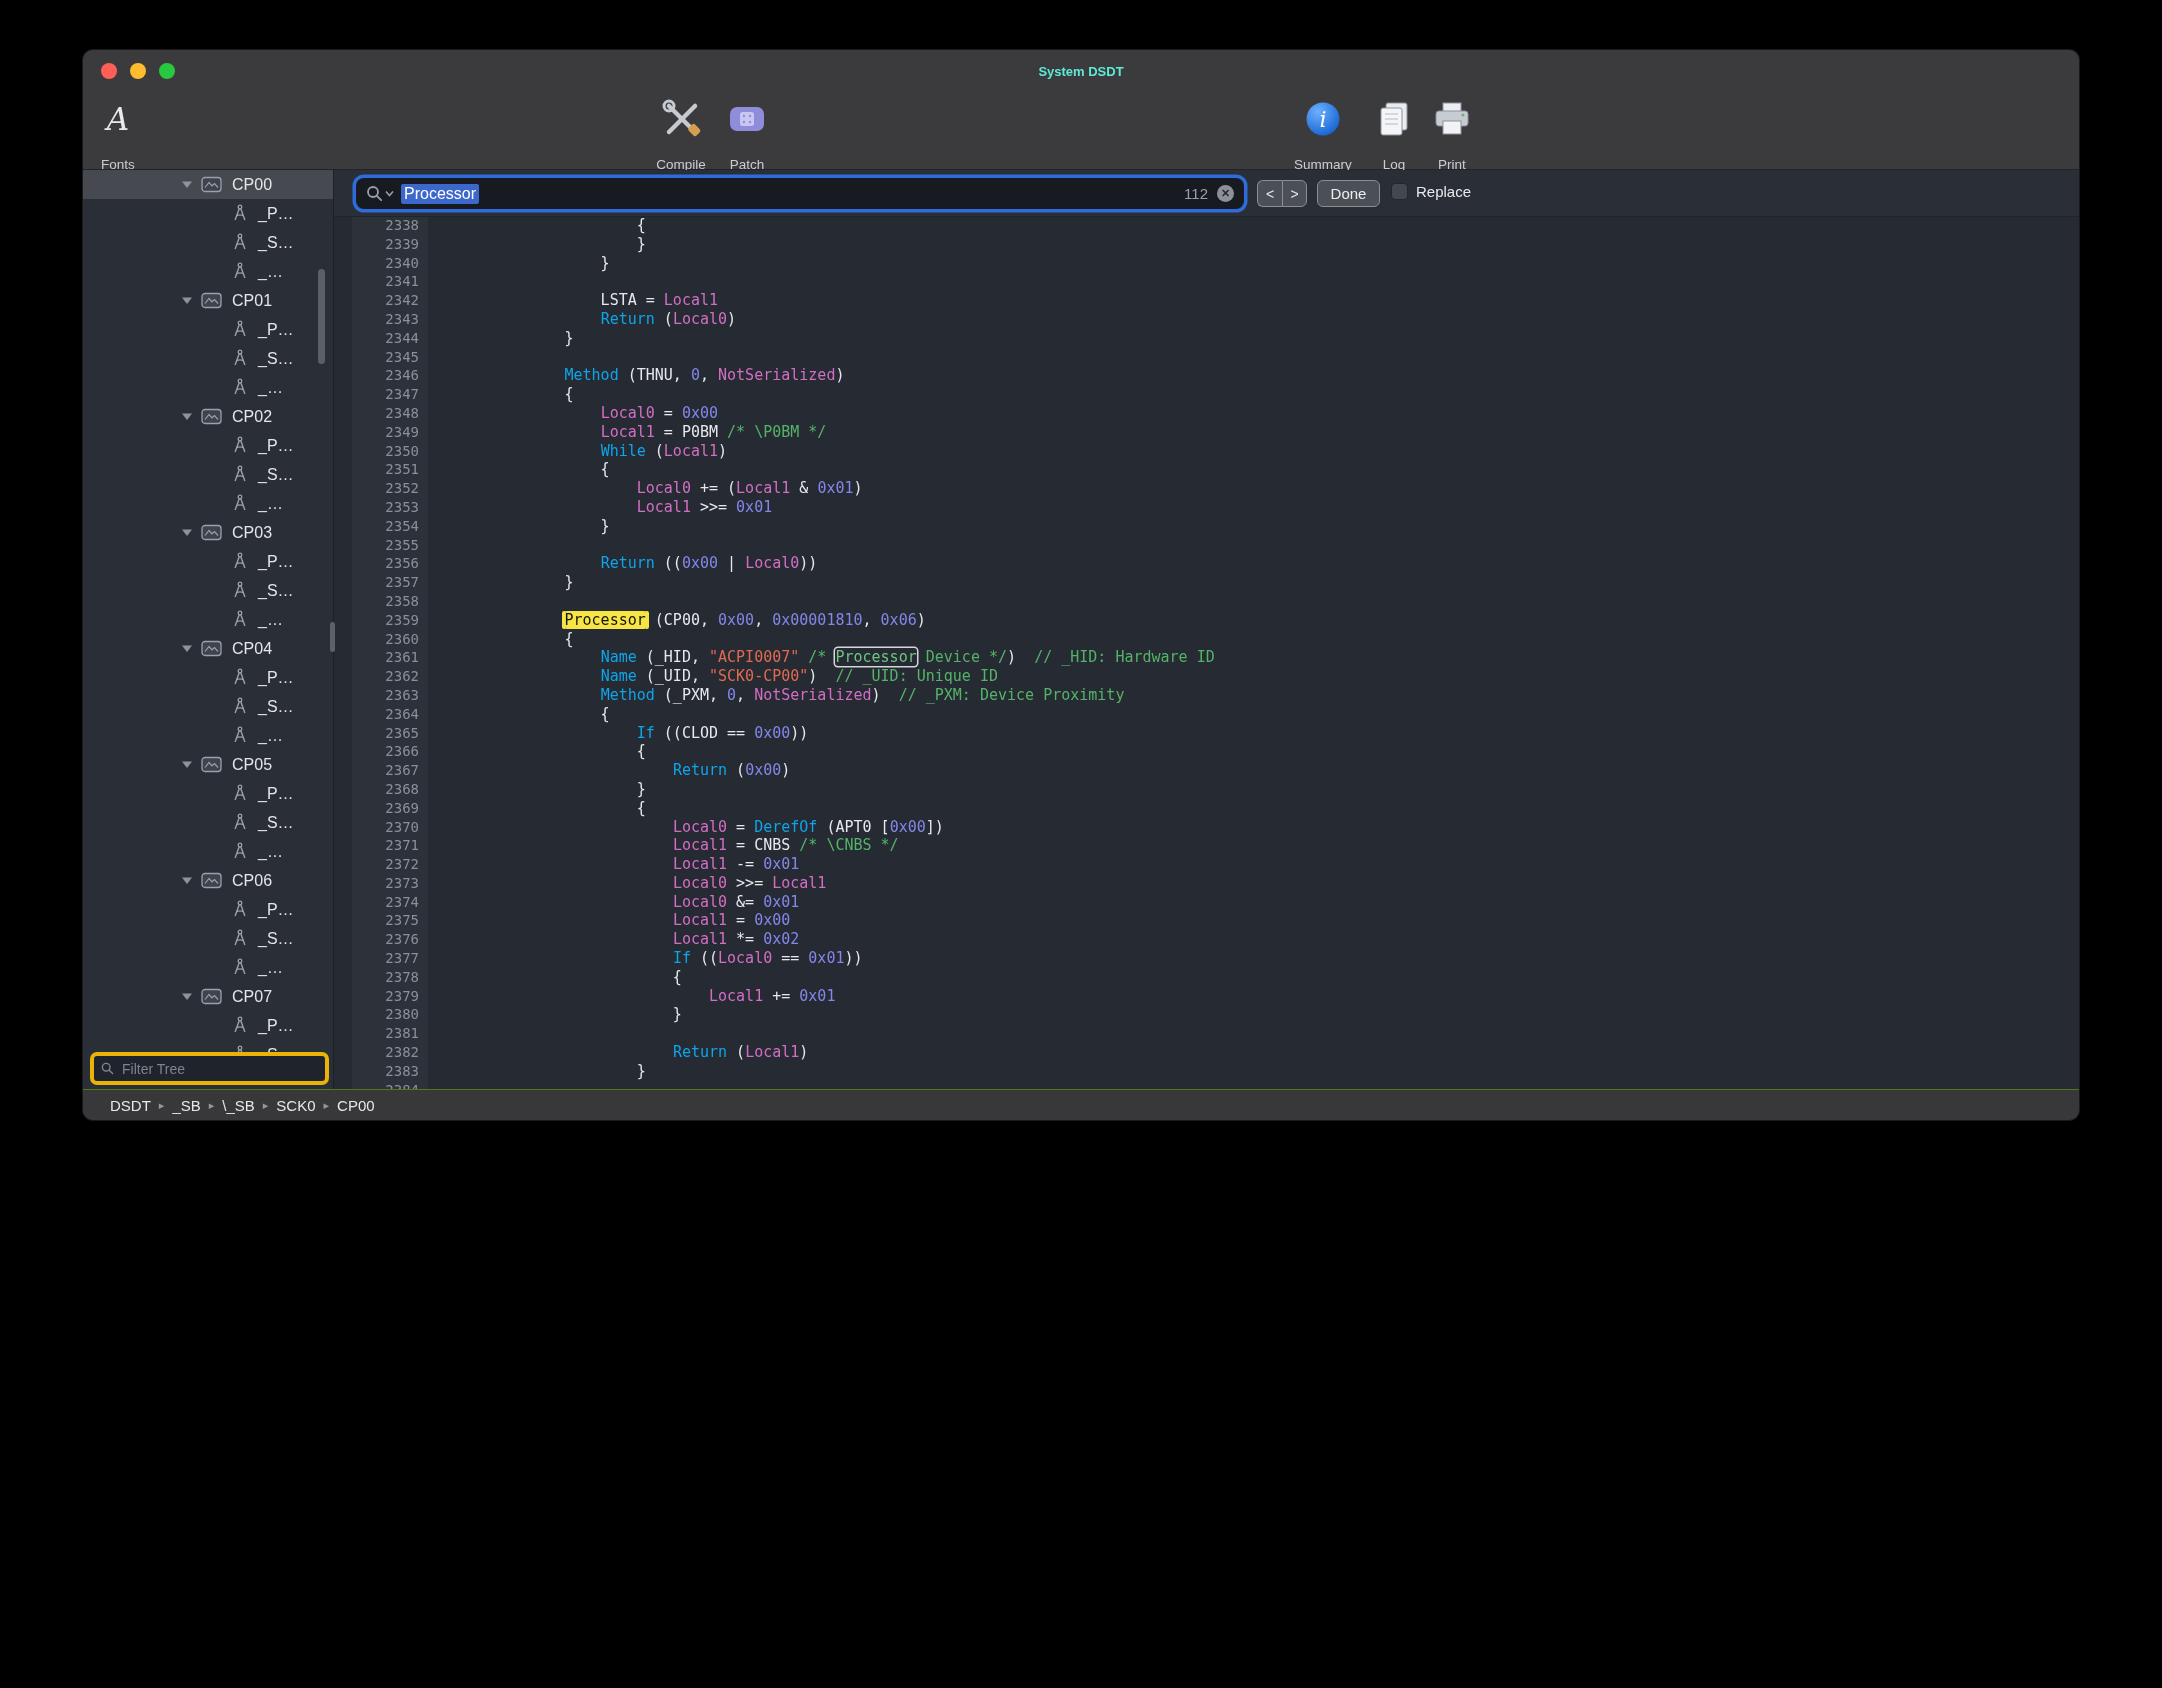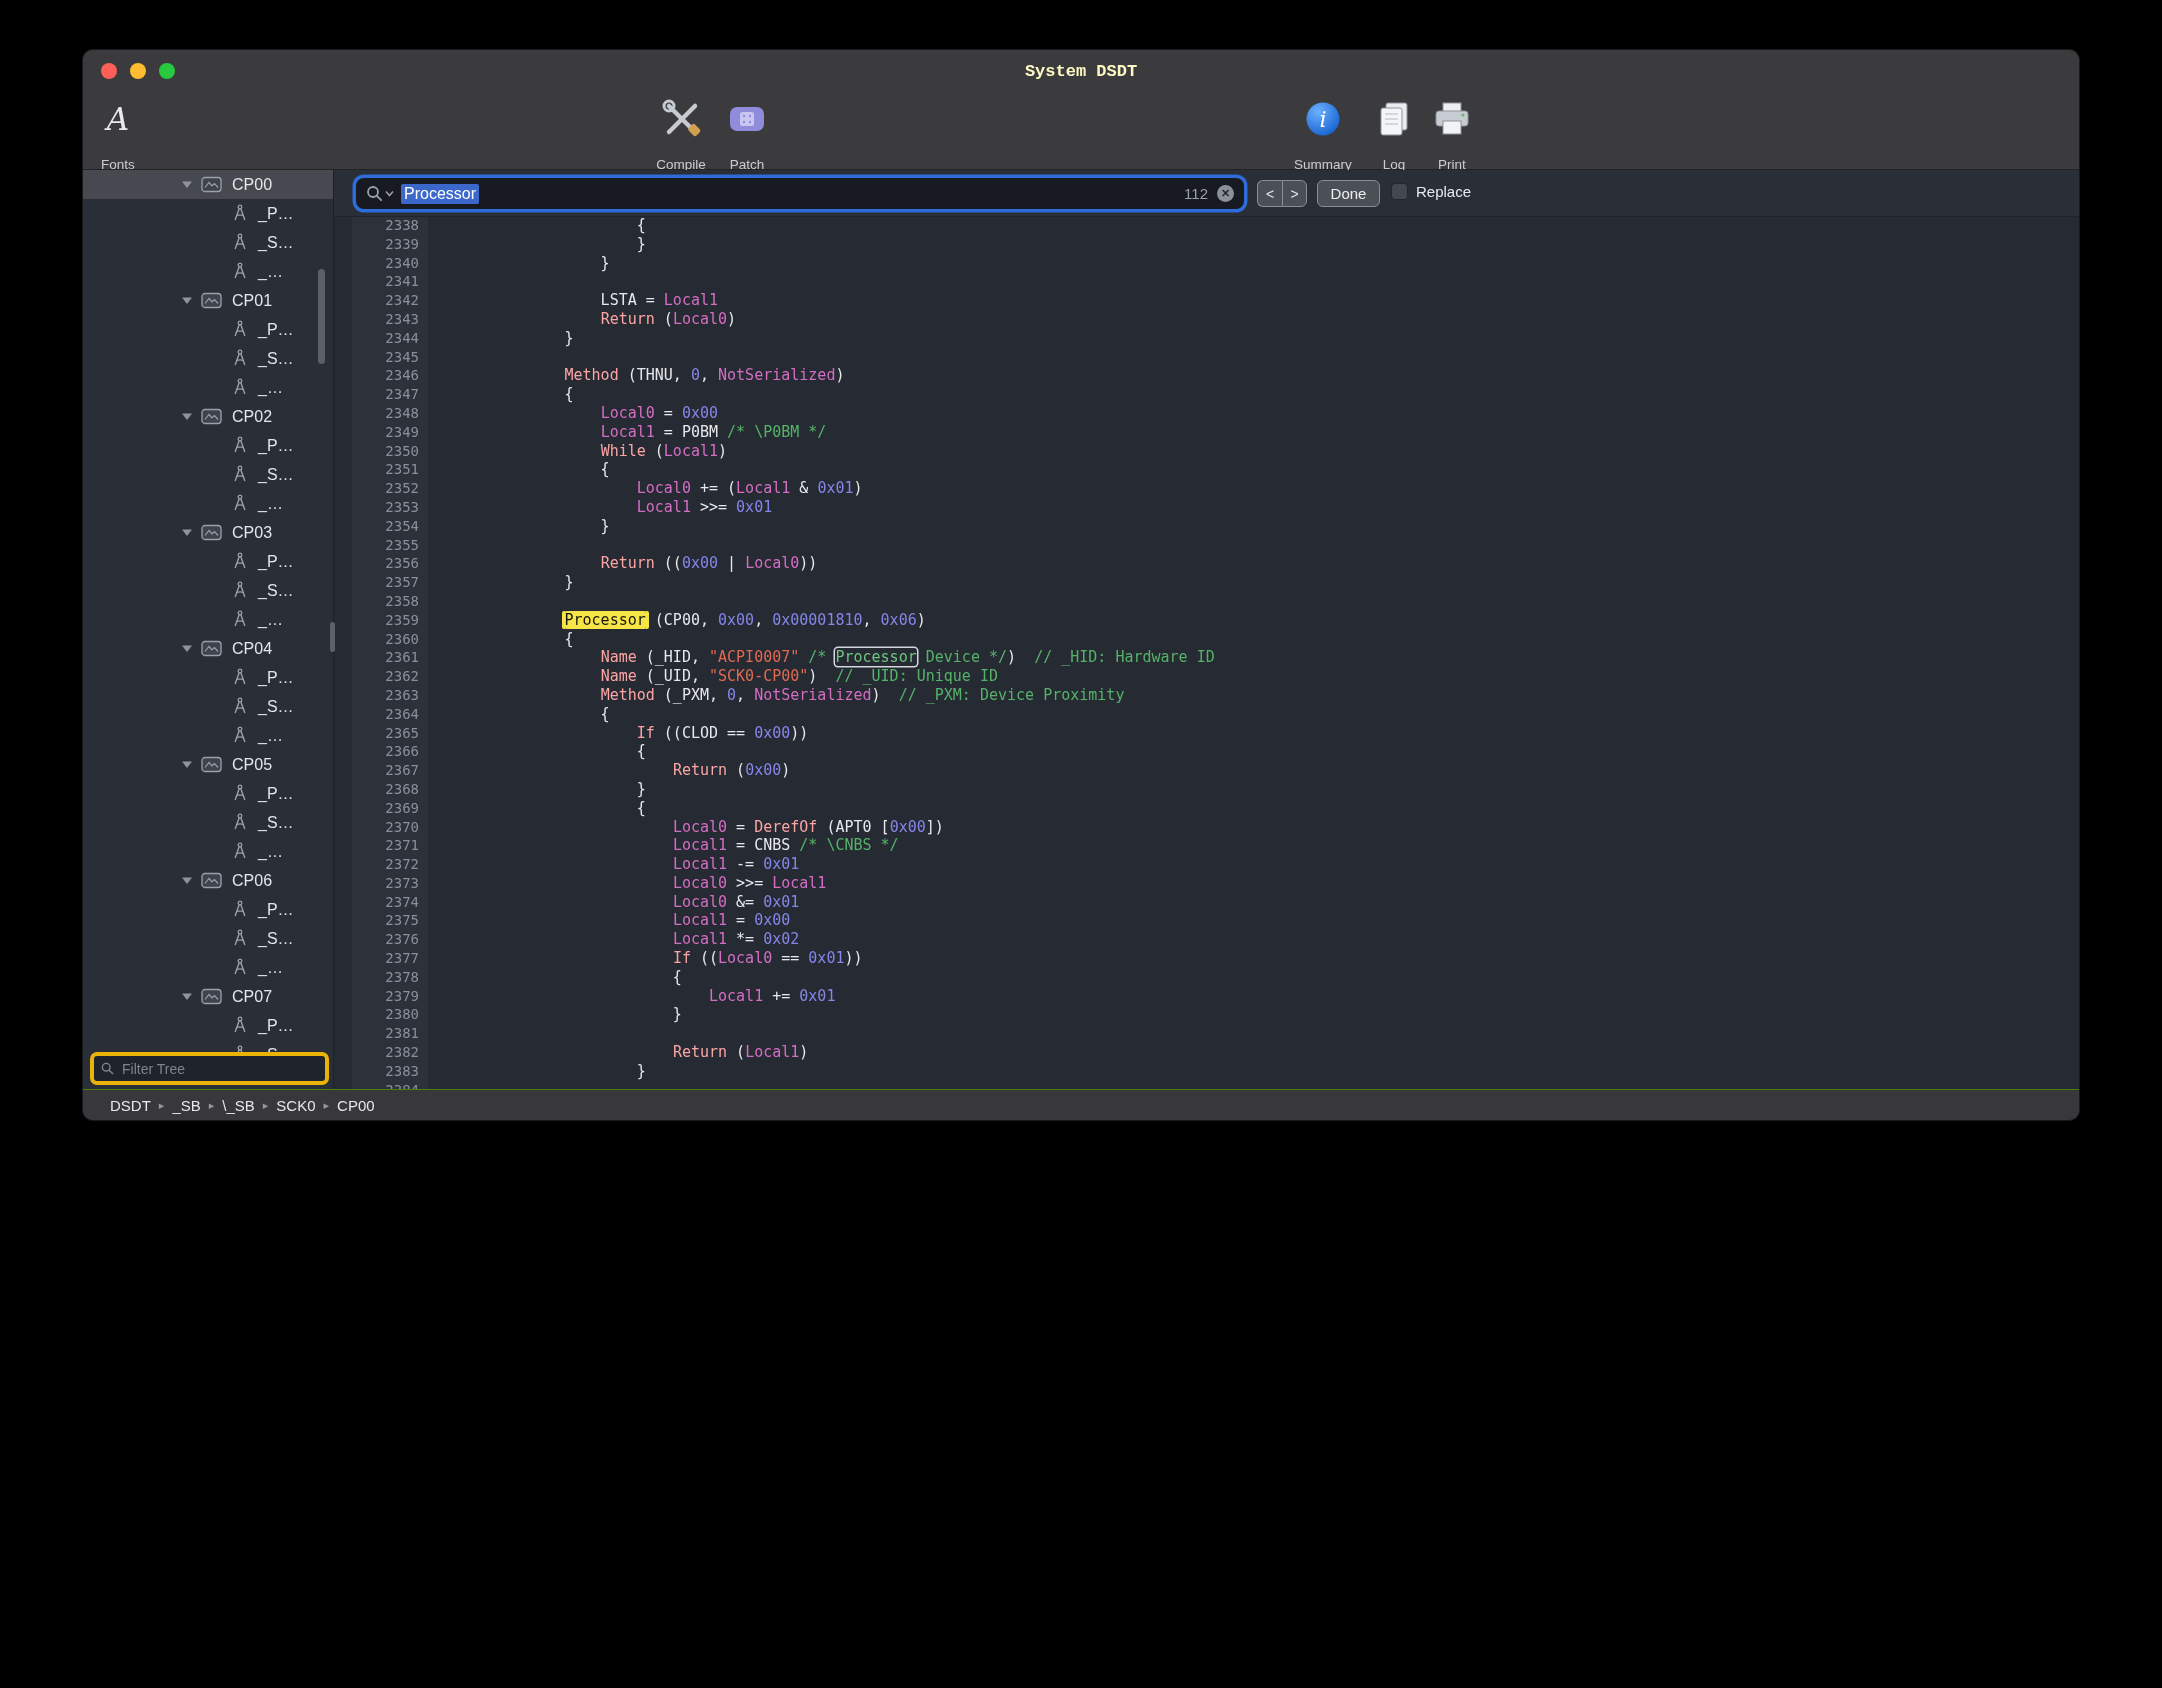--- a/index.html
+++ b/index.html
@@ -1,21 +1,21 @@
 <!DOCTYPE html>
 <html><head>
 <meta charset="utf-8">
 <style>
   html,body{margin:0;padding:0;background:#000;width:2162px;height:1688px;overflow:hidden;
     font-family:"Liberation Sans",sans-serif;-webkit-font-smoothing:antialiased;}
   .window{position:absolute;left:83px;top:50px;width:1996px;height:1070px;background:#282c34;
     border-radius:10px;overflow:hidden;box-shadow:0 0 0 1px #1a1a1c;}
   
   .titlebar{position:relative;height:42px;background:#3b3b3e;display:flex;align-items:center;justify-content:center;}
-  .title{font-size:17px;font-weight:600;color:#fef9c3;font-family:Liberation Mono, monospace;}
+  .title{font-size:13px;font-weight:600;color:#5eead4;}
   .tl{position:absolute;top:13px;width:16px;height:16px;border-radius:50%;}
   .tl.red{left:18px;background:#ff5f57;}
   .tl.yellow{left:47px;background:#febc2e;}
   .tl.green{left:76px;background:#28c840;}
   
   .toolbar{position:relative;height:77px;background:#3b3b3e;border-bottom:1px solid #232327;}
   .titem{position:absolute;top:4px;width:70px;display:flex;flex-direction:column;align-items:center;cursor:default;}
   .ticon{height:46px;display:flex;align-items:center;justify-content:center;}
   .tlabel{font-size:13.5px;color:#cbccd0;margin-top:15px;}
   .fonts-a{font-family:"DejaVu Serif",serif;font-style:italic;font-size:31px;color:#e9eaed;line-height:1;}
@@ -56,21 +56,21 @@
   .cbx{position:absolute;left:1057px;top:13px;width:17px;height:17px;background:#43474e;border:1px solid #23262b;
     border-radius:4px;box-sizing:border-box;}
   .cbl{position:absolute;left:1082px;top:13px;font-size:15px;color:#e9eaec;}
   .gutter{position:absolute;left:18px;top:46px;bottom:0;width:76px;background:#2c313a;overflow:hidden;}
   .lno{height:18.8px;line-height:18.8px;text-align:right;padding-right:9px;color:#8a909b;
     font:14px/18.8px "DejaVu Sans Mono",monospace;}
   .code{position:absolute;left:76px;top:46px;right:0;bottom:0;overflow:hidden;padding-left:10px;
     font:15px/18.8px "DejaVu Sans Mono",monospace;color:#e6e8eb;}
   .cline{height:18.8px;line-height:18.8px;white-space:pre;}
   .t-p{color:#e6e8eb}
-  .t-k{color:#fca5a5}
+  .t-k{color:#0ea5e9}
   .t-v{color:#d46ec4}
   .t-n{color:#8486e8}
   .t-s{color:#e06a52}
   .t-c{color:#55b368}
   .t-hly{background:#f6e544;color:#15150f;border-radius:2px;box-shadow:-3px 0 0 #f6e544,3px 0 0 #f6e544;}
   .t-fnd{color:#6fc580;border-radius:3px;box-shadow:0 0 0 1.5px #d3d7db;}
   
   .statusbar{position:absolute;left:0;right:0;bottom:0;height:30px;background:#38383b;border-top:1px solid #4d7c0f;
     display:flex;align-items:center;padding-left:27px;}
   .bitem{font-size:15px;color:#e6e7e9;}

